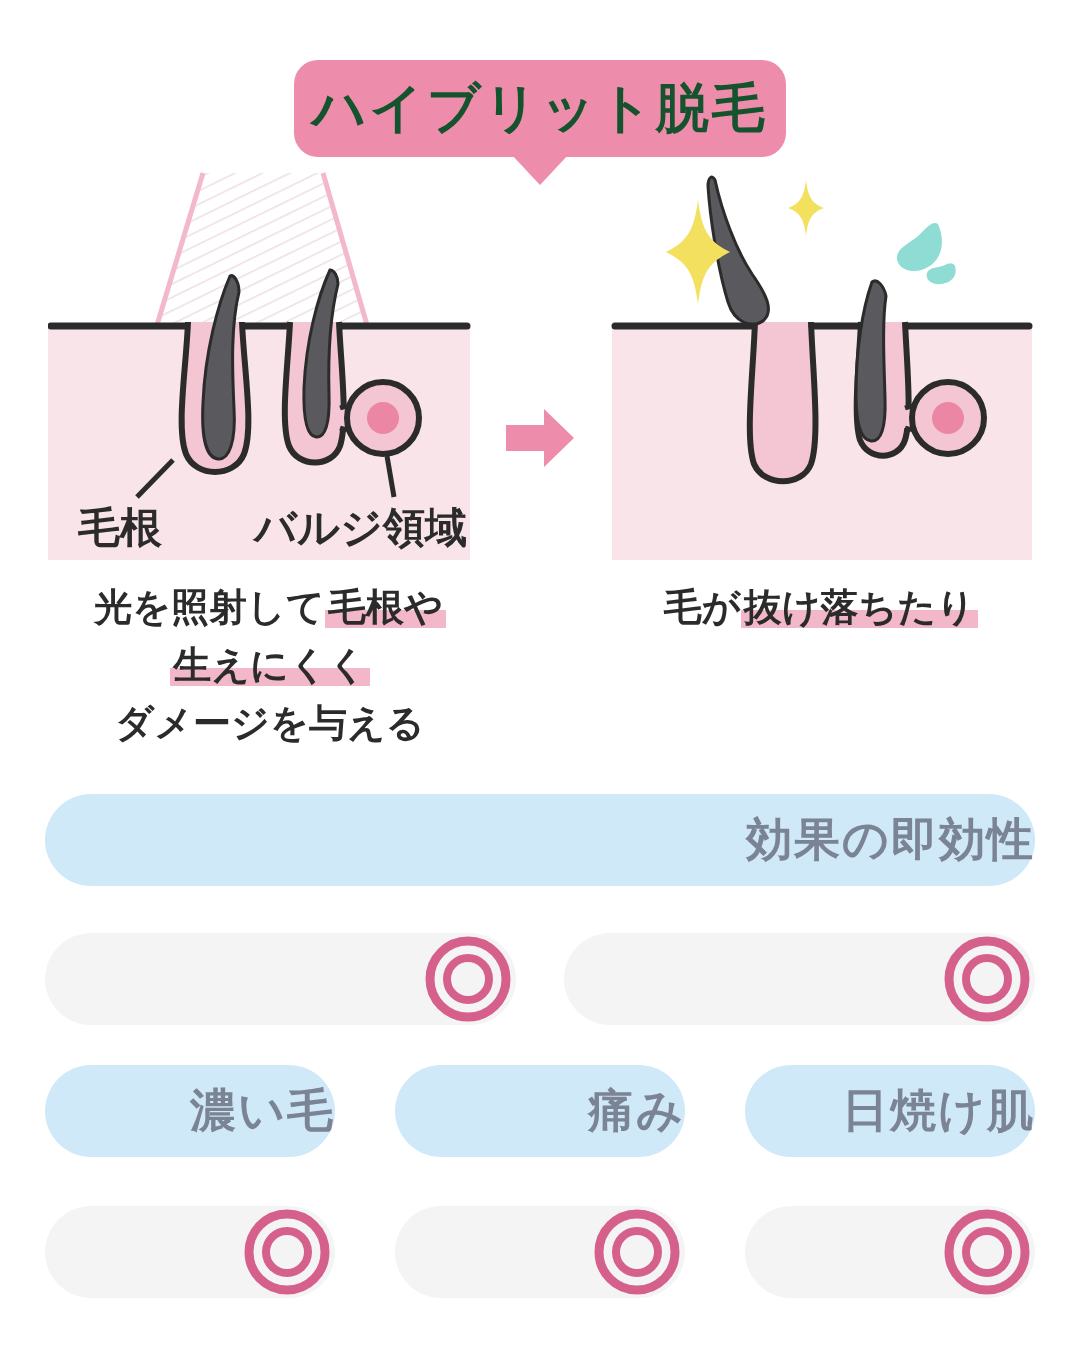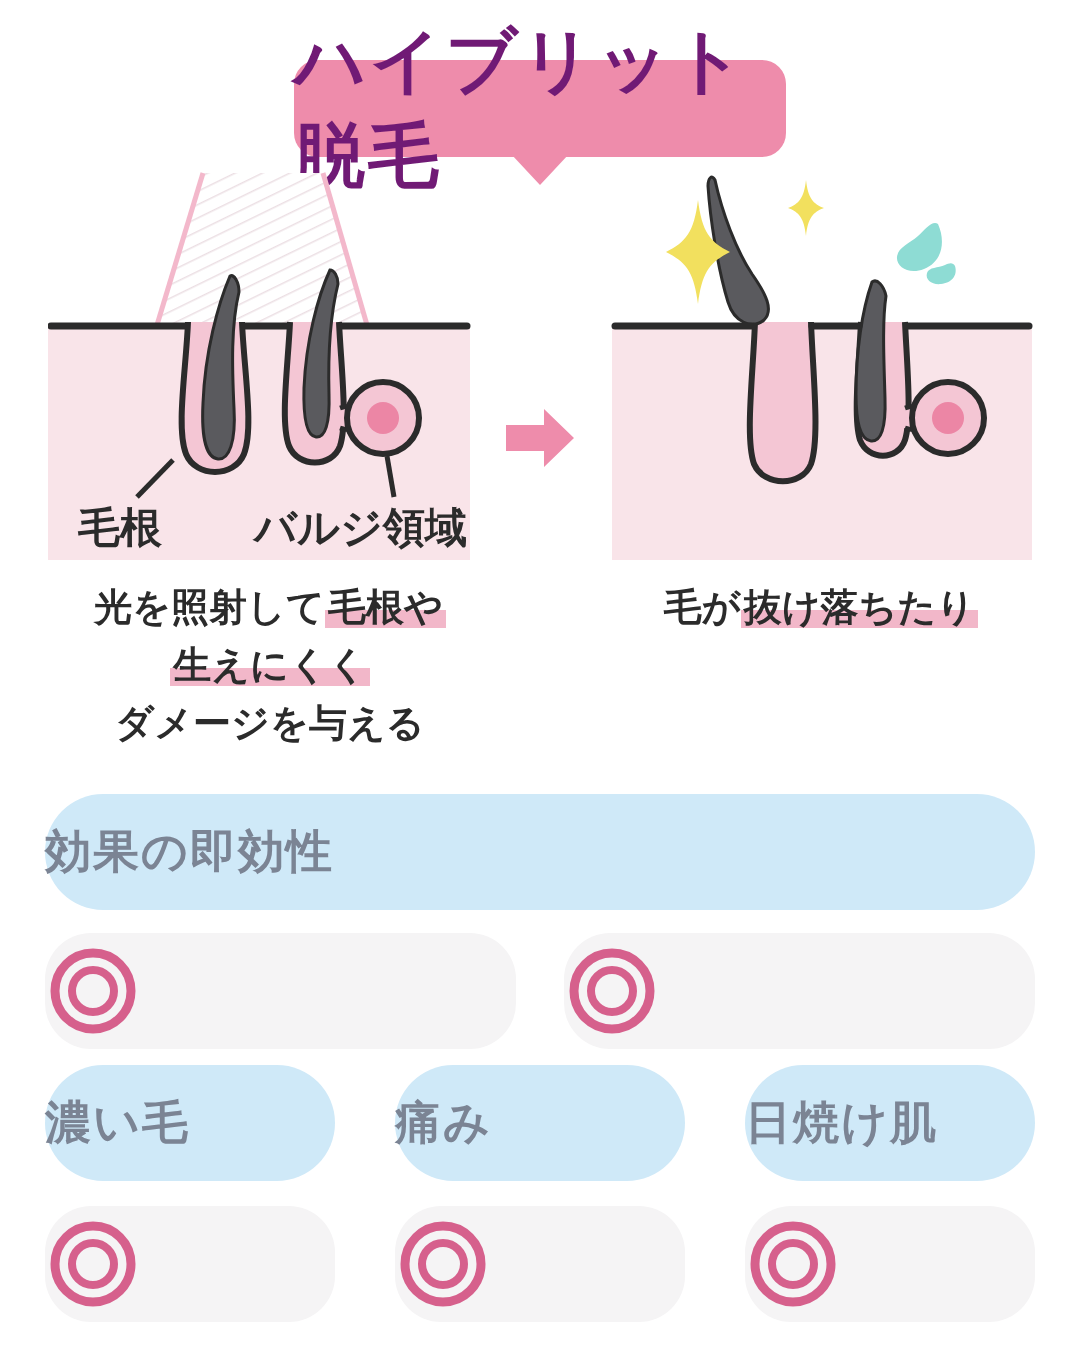--- a/index.html
+++ b/index.html
@@ -22,21 +22,21 @@
   html,body{background:#ffffff;}
   body{font-family:"Liberation Sans","DejaVu Sans",sans-serif;}
   .canvas{position:relative;width:1080px;height:1350px;background:#ffffff;overflow:hidden;}
   .abs{position:absolute;}
 
   
   .banner{
     position:absolute;top:60px;left:50%;transform:translateX(-50%);
     width:492px;height:97px;background:var(--accent-pink);
     border-radius:24px;display:flex;align-items:center;justify-content:center;
-    color:#701a75;font-size:71px;font-weight:800;letter-spacing:3px;
+    color:#14532d;font-size:53px;font-weight:800;letter-spacing:3px;
   }
   .banner-pointer{
     position:absolute;top:154px;left:50%;margin-left:-29px;
     width:0;height:0;
     border-left:29px solid transparent;border-right:29px solid transparent;
     border-top:31px solid var(--accent-pink);
   }
 
   
   .f-skin{fill:var(--skin-pink);}
@@ -58,21 +58,21 @@
   .hl{background:linear-gradient(to top, var(--highlight-pink) 42%, rgba(0,0,0,0) 42%);padding:0 3px;}
 
   
   .row{position:absolute;left:45px;right:45px;display:flex;}
   .row1{gap:48px;}
   .row2{gap:60px;}
   .r1-blue{top:794px;}
   .r1-gray{top:933px;}
   .r2-blue{top:1065px;}
   .r2-gray{top:1206px;}
-  .pill{flex:1;height:116px;display:flex;align-items:center;justify-content:flex-start;}
+  .pill{flex:1;height:92px;display:flex;align-items:center;justify-content:flex-end;}
   .pill-blue{background:var(--pill-blue);border-radius:58px;
     color:var(--pill-text-gray);font-size:46px;font-weight:800;letter-spacing:2px;}
   .pill-gray{background:var(--pill-gray);border-radius:46px;}
   .rating-svg circle{fill:none;stroke:var(--rating-pink);}
 </style>
 </head>
 <body>
 
 <div class="canvas">
 

